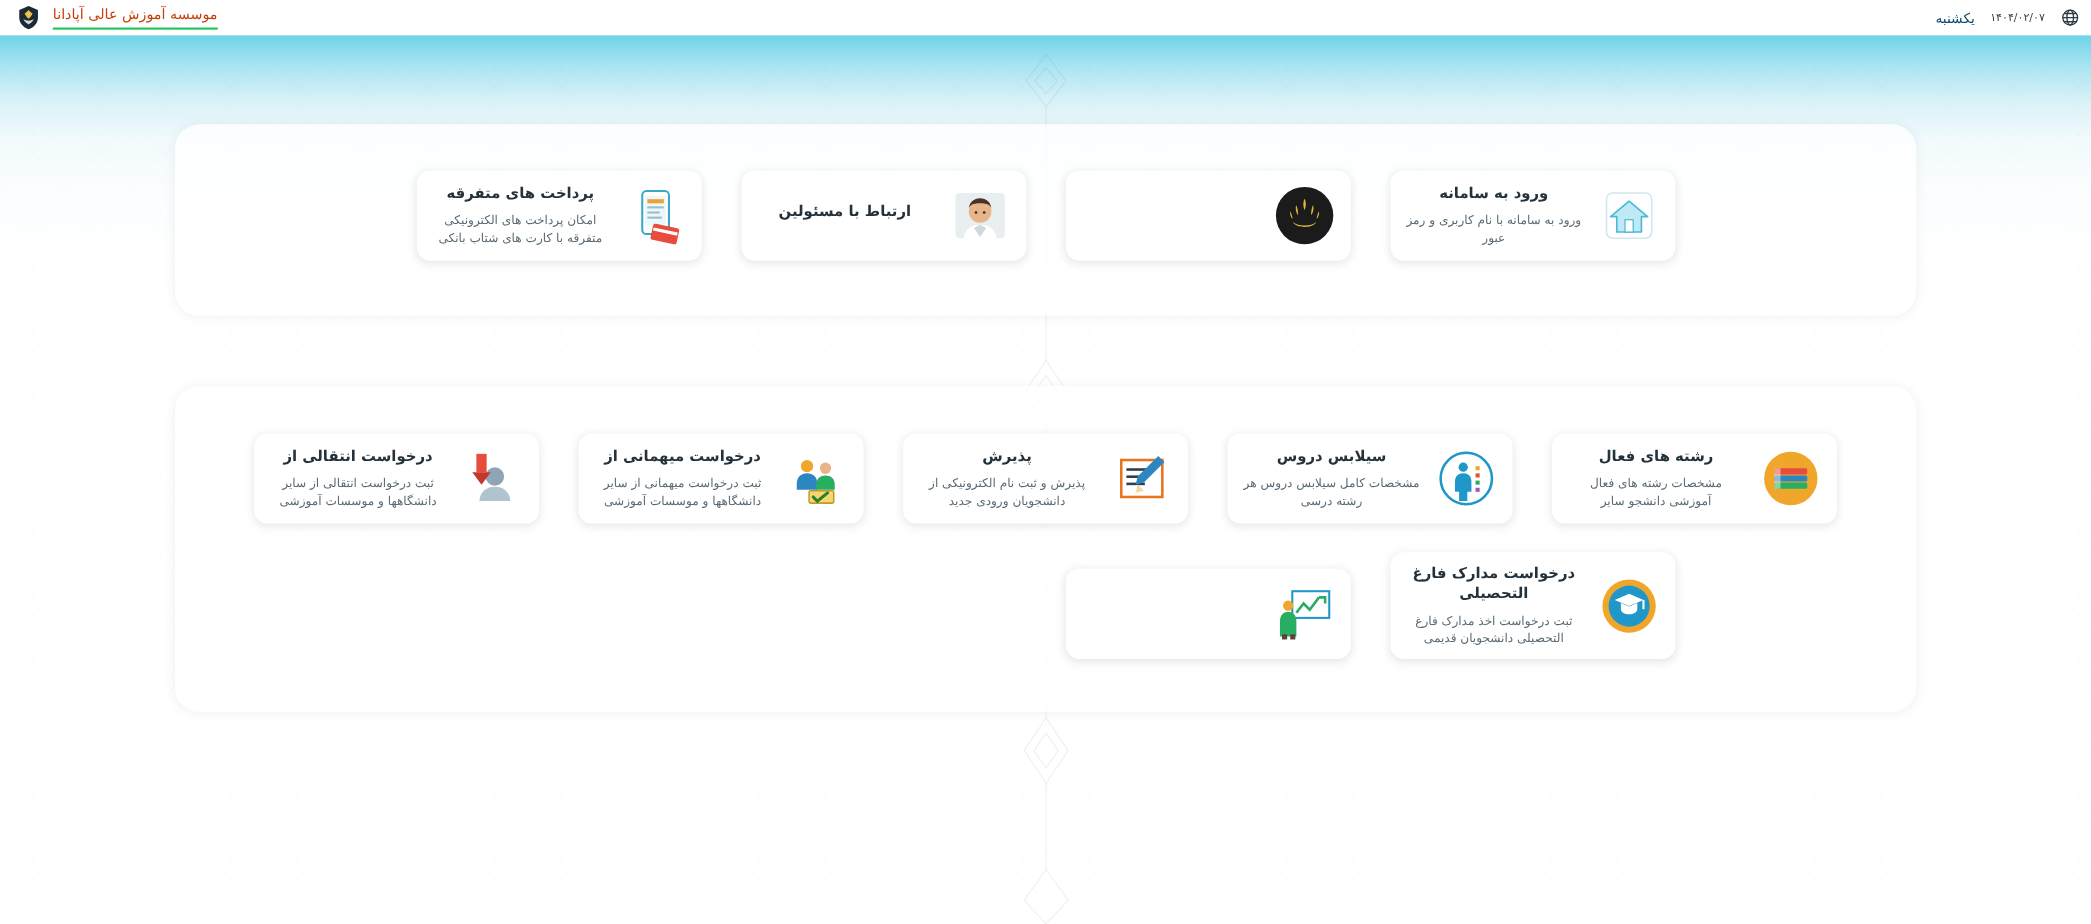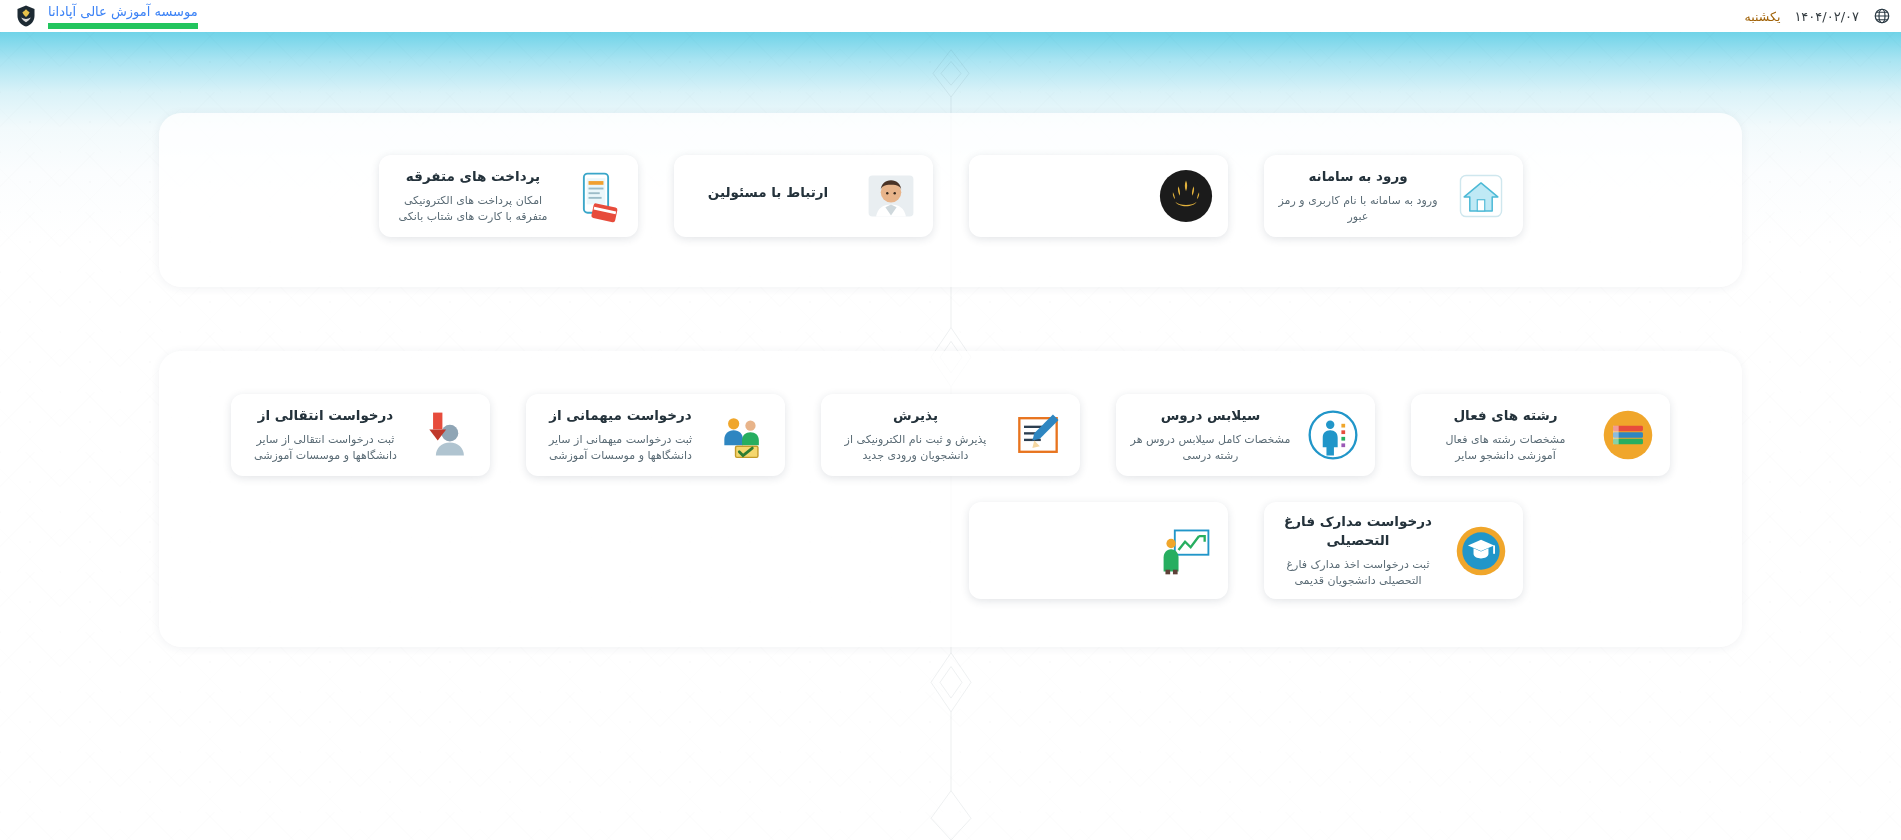--- a/index.html
+++ b/index.html
@@ -23,44 +23,44 @@
     z-index: 30;
   }
   .topbar-right {
     display: flex;
     align-items: center;
     gap: 10px;
     direction: rtl;
   }
   .org-name {
     font-size: 13px;
-    color: #3b82f6;
-    border-bottom: 6px solid #22c55e;
+    color: #c2410c;
+    border-bottom: 2px solid #22c55e;
     padding-bottom: 3px;
     line-height: 16px;
     white-space: nowrap;
   }
   .org-logo {
     width: 24px; height: 24px;
     display: flex; align-items: center; justify-content: center;
   }
   .topbar-left {
     display: flex;
     align-items: center;
     gap: 14px;
     direction: rtl;
   }
   .date-text {
-    font-size: 13px;
+    font-size: 10px;
     color: #333b40;
     white-space: nowrap;
   }
   .day-text {
     font-size: 12.5px;
-    color: #a16207;
+    color: #0c4a6e;
     white-space: nowrap;
   }
   .globe-icon { width: 18px; height: 18px; display:block; }
 
   
   .page {
     position: absolute;
     top: 32px; left: 0;
     width: 1901px; height: 808px;
     background:
@@ -116,21 +116,21 @@
   .panel-top { margin-top: 81px; padding: 42px 0 50px; }
   .panel-bottom { margin-top: 64px; padding: 43px 0 48px; }
 
   .row {
     display: flex;
     flex-direction: row;
     justify-content: center;
     gap: 36px;
     direction: rtl;
   }
-  .row + .row { margin-top: 26px; }
+  .row + .row { margin-top: 26px; align-items: flex-end; }
 
   
   .card {
     width: 259px;
     min-height: 82px;
     background: #ffffff;
     border-radius: 12px;
     box-shadow: 0 2px 9px rgba(30,50,70,0.13);
     display: flex;
     flex-direction: row;

